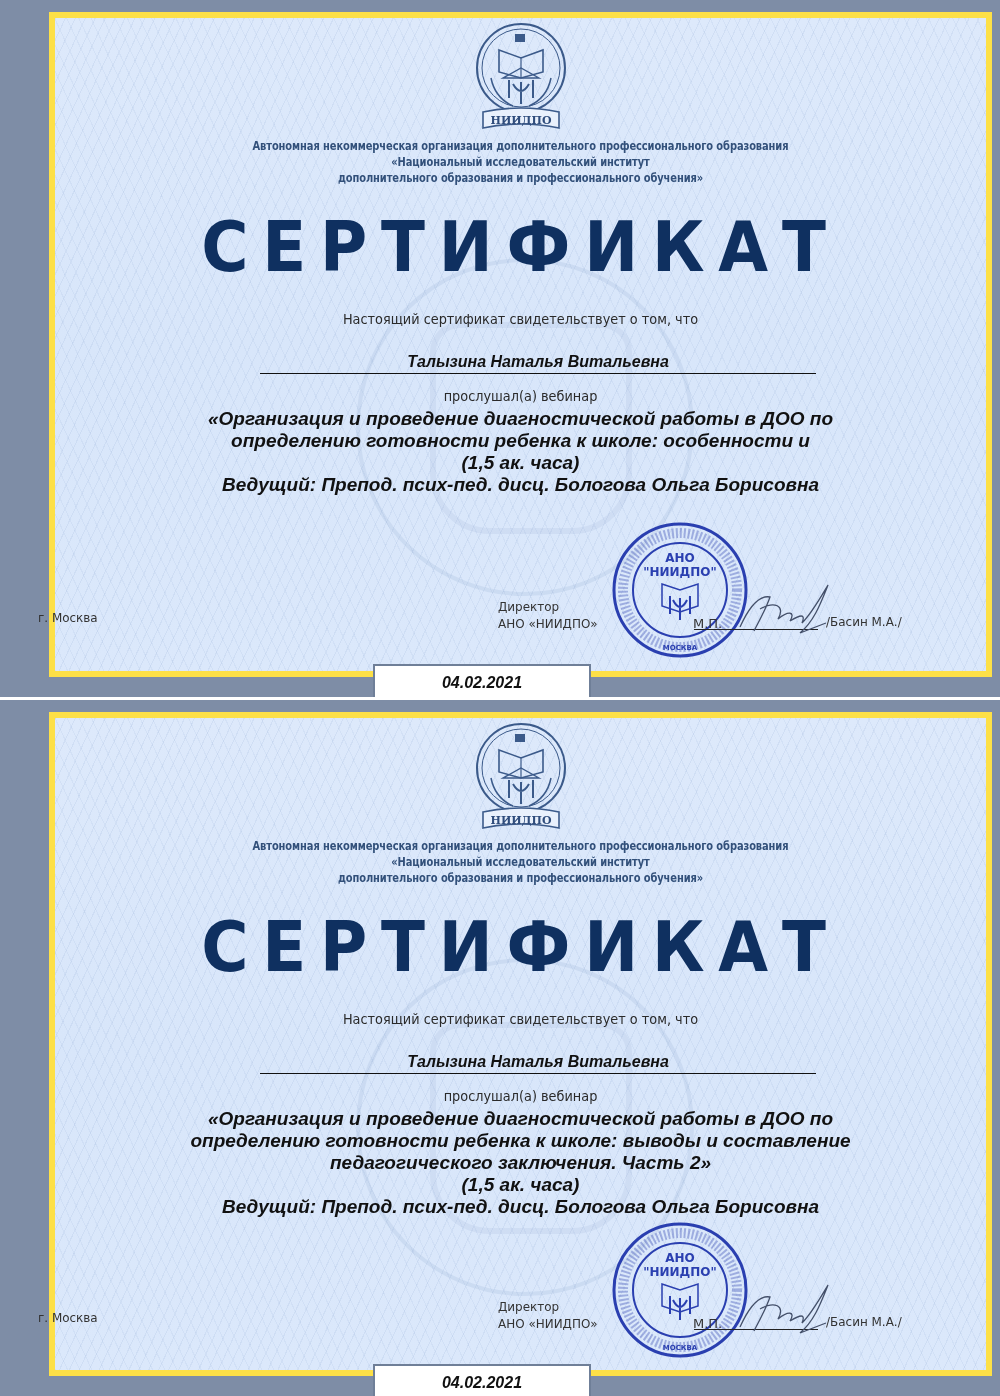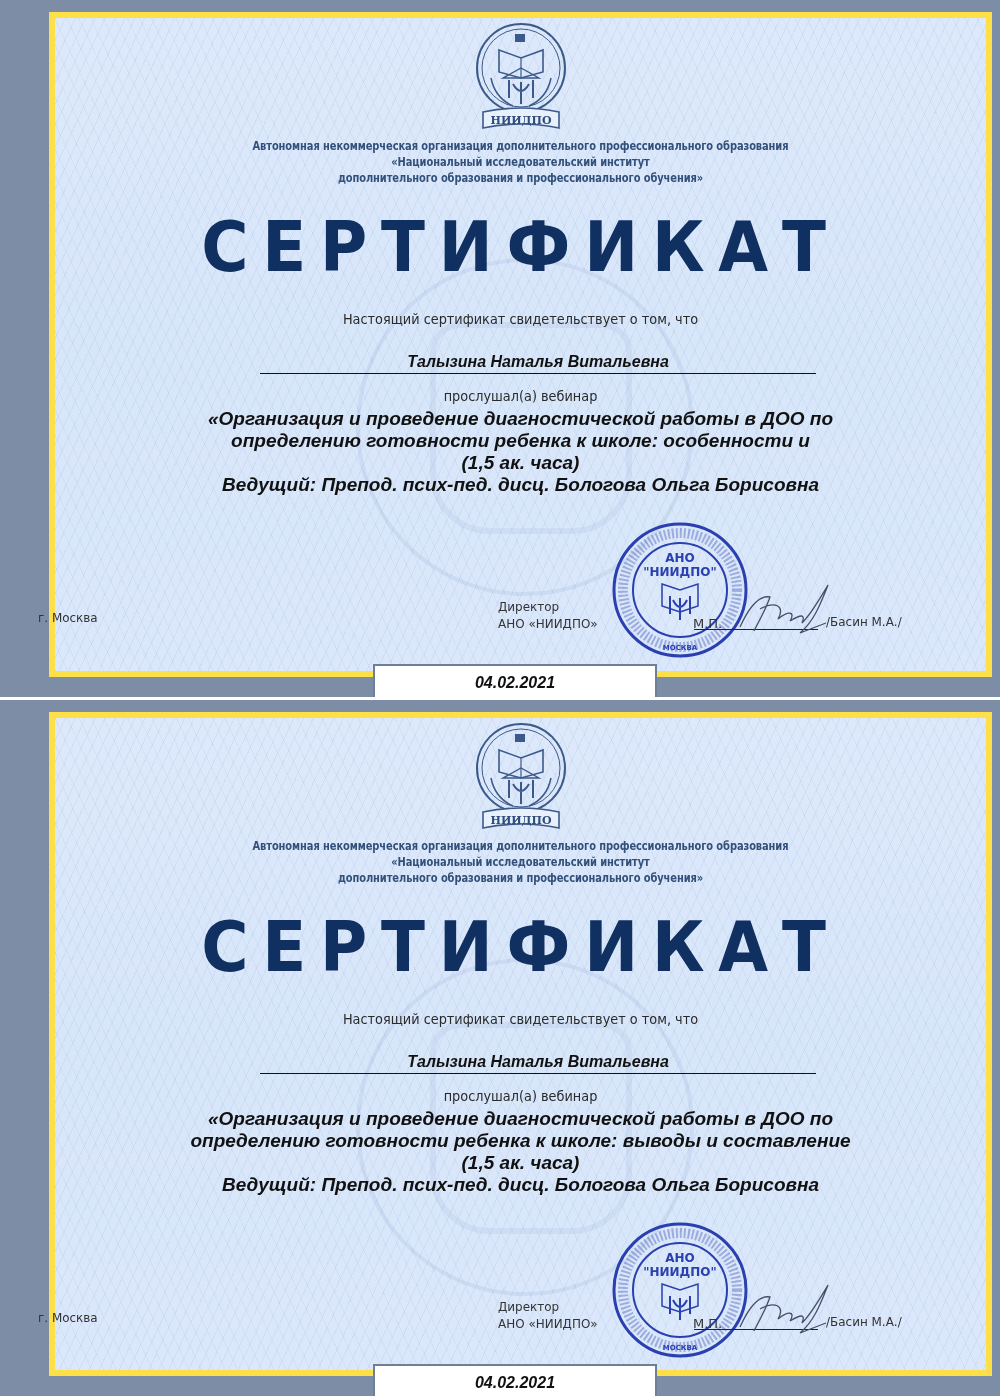--- a/index.html
+++ b/index.html
@@ -55,21 +55,21 @@
               font-size:13px; line-height:17px; transform:scaleX(0.92); transform-origin:0 0; }
 
   .stamp { position:absolute; left:610px; top:520px; width:140px; height:140px; }
 
   .sign-line { position:absolute; left:694px; top:629px; width:124px; border-top:1.5px solid #222; }
   .signature { position:absolute; left:730px; top:575px; width:110px; height:70px; }
   .signer { position:absolute; left:826px; top:614px; color:#333; font-family:"DejaVu Sans", sans-serif;
             font-size:13px; transform:scaleX(0.92); transform-origin:0 0; }
   .mp { position:absolute; left:693px; top:616px; font-size:13px; color:#333; font-family:"DejaVu Sans", sans-serif; }
 
-  .datebox { position:absolute; left:373px; top:664px; width:284px; height:33px; background:#ffffff;
+  .datebox { position:absolute; left:373px; top:664px; width:218px; height:33px; background:#ffffff;
              border:2px solid #6f7f98; border-bottom:none; box-sizing:border-box; text-align:center;
              font-family:"Liberation Sans", sans-serif; font-style:italic; font-weight:bold; font-size:16px;
              line-height:34px; color:#111; }
   .c2 .datebox { top:664px; height:32px; }
   .c1 .datebox { height:33px; }
 </style>
 </head>
 <body>
 
 <div class="cert c1">
@@ -164,20 +164,21 @@
       </div>
 
       <div class="title">СЕРТИФИКАТ</div>
       <div class="intro">Настоящий сертификат свидетельствует о том, что</div>
       <div class="name">Талызина Наталья Витальевна</div>
       <div class="listened">прослушал(а) вебинар</div>
 
       <div class="body">
         <div>«Организация и проведение диагностической работы в ДОО по</div>
         <div>определению готовности ребенка к школе: выводы и составление</div>
+        <div>педагогического заключения. Часть 2»</div>
         <div>(1,5 ак. часа)</div>
         <div>Ведущий: Препод. псих-пед. дисц. Бологова Ольга Борисовна</div>
       </div>
     </div>
   </div>
 
   <div class="city">г. Москва</div>
   <div class="director">
     <div>Директор</div>
     <div>АНО «НИИДПО»</div>

